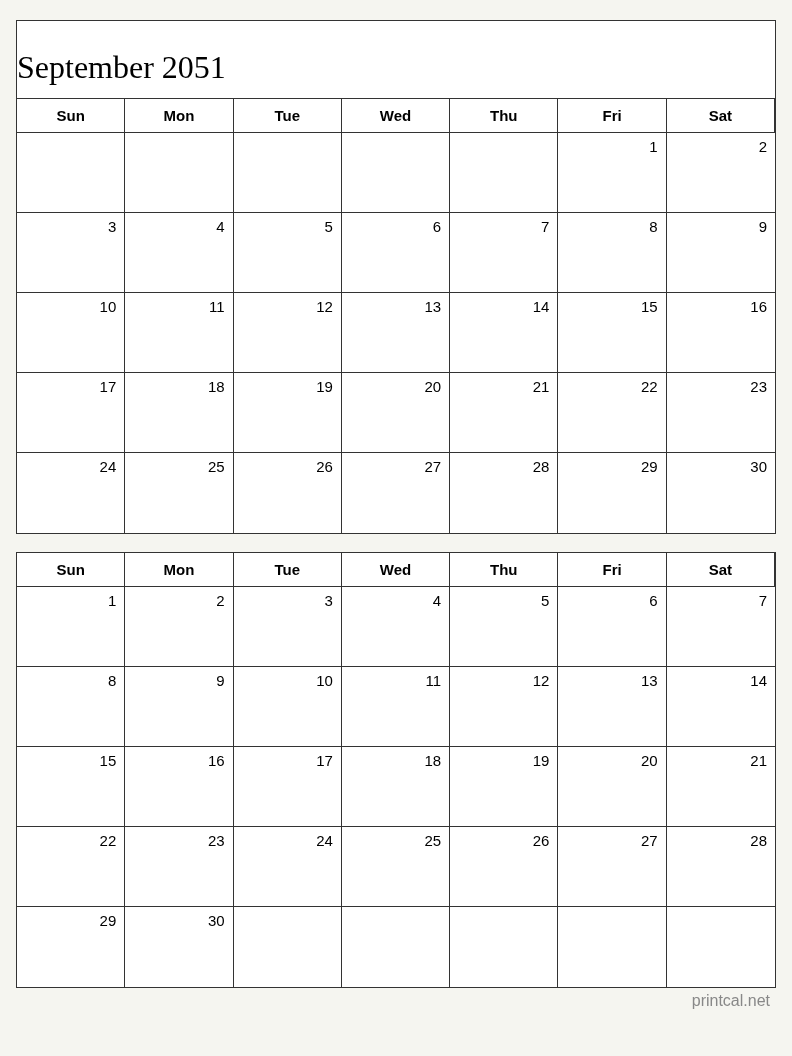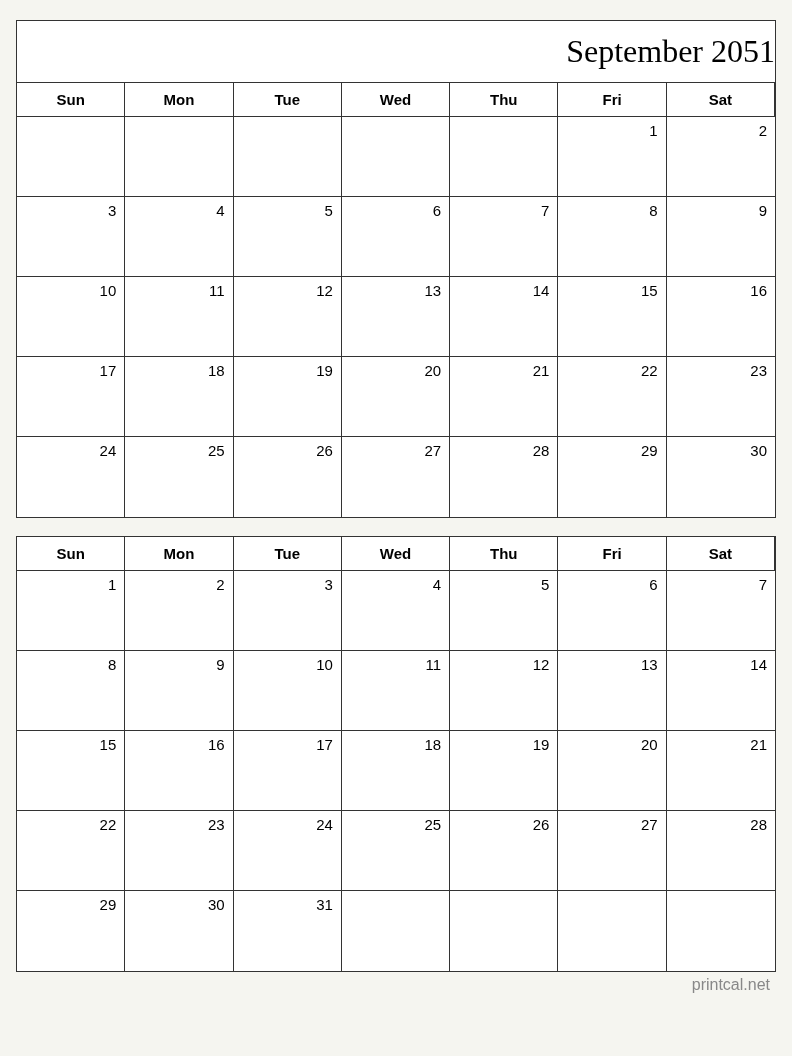--- a/index.html
+++ b/index.html
@@ -26,26 +26,27 @@
       width: 760px;
     }
 
     .calendar {
       background-color: #ffffff;
       border: 1.5px solid #333;
       width: 100%;
     }
 
     .calendar-title {
-      text-align: right;
+      text-align: left;
       font-size: 32px;
       font-weight: normal;
       padding: 12px 0;
       border-bottom: 1.5px solid #333;
       font-family: Georgia, serif;
+      margin-top: 16px;
     }
 
     .calendar-grid {
       display: grid;
       grid-template-columns: repeat(7, 1fr);
       width: 100%;
     }
 
     .day-header {
       text-align: center;
@@ -169,21 +170,20 @@
         <div class="day-cell">21</div>
         <div class="day-cell">22</div>
         <div class="day-cell">23</div>
         <div class="day-cell">24</div>
         <div class="day-cell">25</div>
         <div class="day-cell">26</div>
         <div class="day-cell">27</div>
         <div class="day-cell">28</div>
         <div class="day-cell last-row-cell" style="border-bottom: none;">29</div>
         <div class="day-cell last-row-cell" style="border-bottom: none;">30</div>
-        <div class="day-cell last-row-cell" style="border-bottom: none;">31</div>
         <div class="day-cell empty last-row-cell" style="border-bottom: none;"></div>
         <div class="day-cell empty last-row-cell" style="border-bottom: none;"></div>
         <div class="day-cell empty last-row-cell" style="border-bottom: none;"></div>
         <div class="day-cell empty last-row-cell" style="border-bottom: none;"></div>
       </div>
     </div>
   </div>
 
 <div class="watermark">printcal.net</div>
 

